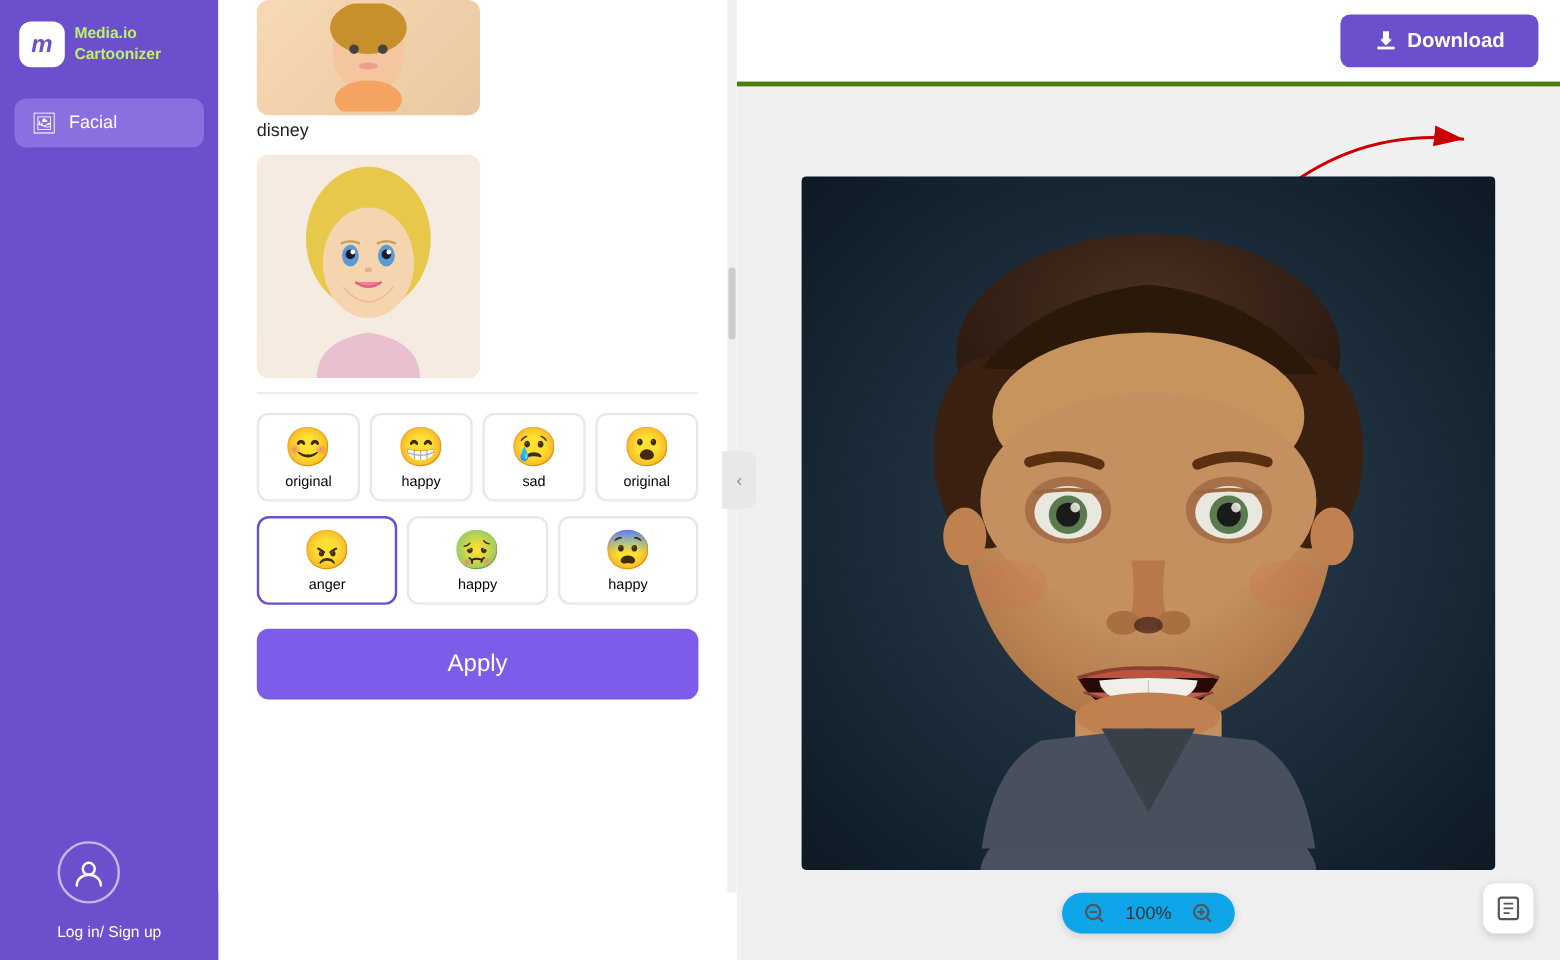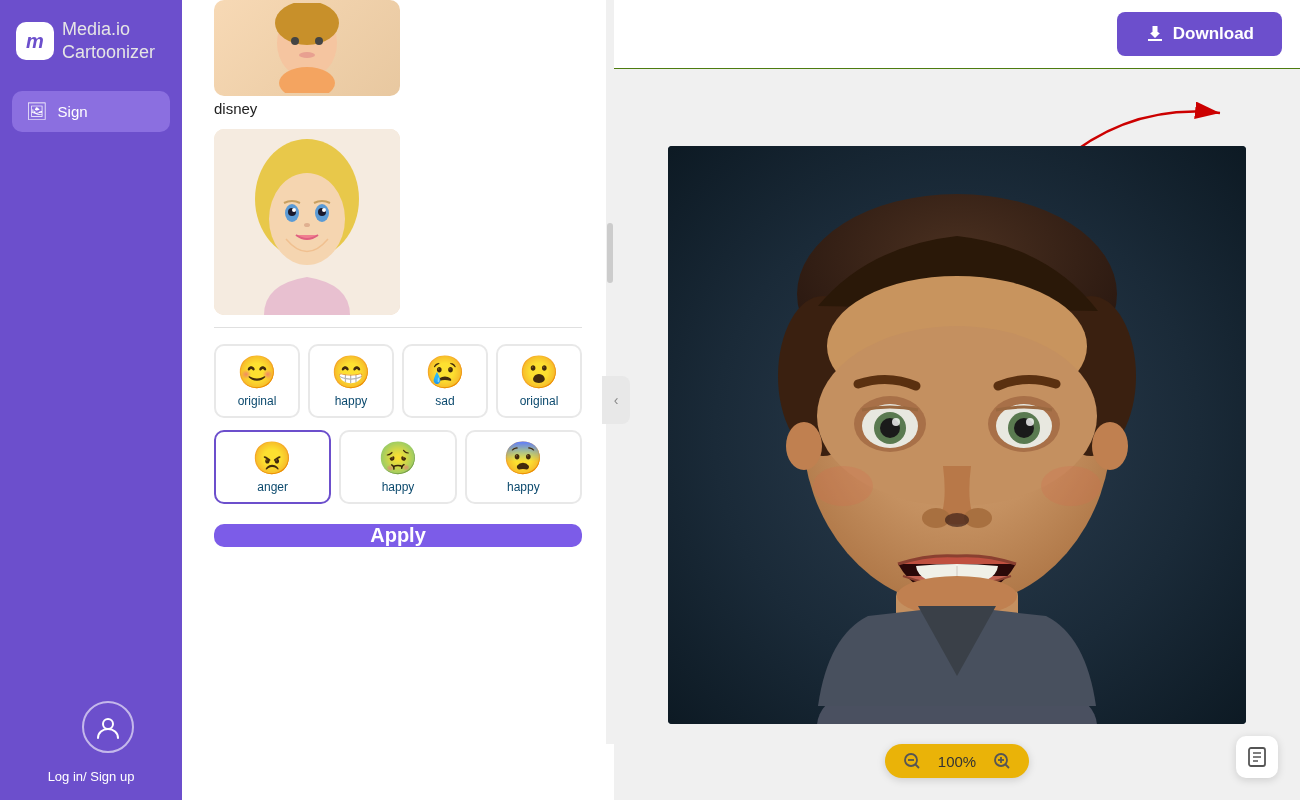--- a/index.html
+++ b/index.html
@@ -24,38 +24,38 @@
       width: 100%;
     }
     .logo-icon {
       width: 38px; height: 38px;
       background: #fff;
       border-radius: 10px;
       display: flex; align-items: center; justify-content: center;
       font-weight: 900; font-size: 18px; color: #6c4fcc;
       flex-shrink: 0;
     }
-    .logo-text { color: #e5e5e5; font-size: 18px; font-weight: 400; line-height: 1.3; }
+    .logo-text { color: #bef264; font-size: 13px; font-weight: 700; line-height: 1.3; }
 
     .sidebar-nav { width: 100%; padding: 8px 12px; flex: 1; }
     .sidebar-nav-item {
       display: flex; align-items: center; gap: 10px;
       padding: 10px 14px;
       border-radius: 10px;
       cursor: pointer;
       color: #fff;
       font-size: 15px;
       font-weight: 500;
     }
     .sidebar-nav-item.active { background: #8b6fe0; }
     .sidebar-nav-icon { font-size: 17px; }
 
     .sidebar-bottom {
       padding: 20px 0 16px 0;
-      display: flex; flex-direction: column; align-items: flex-end; gap: 16px;
+      display: flex; flex-direction: column; align-items: flex-start; gap: 16px;
     }
     .avatar-circle {
       width: 52px; height: 52px;
       border-radius: 50%;
       border: 2px solid rgba(255,255,255,0.6);
       display: flex; align-items: center; justify-content: center;
       color: #fff; font-size: 22px;
     }
     .login-text { color: #fff; font-size: 13px; font-weight: 500; }
 
@@ -111,35 +111,36 @@
       display: flex; flex-direction: column; align-items: center; gap: 6px;
       cursor: pointer;
       background: #fff;
       transition: border-color 0.15s;
     }
     .expression-item.selected {
       border-color: #6c4fcc;
       background: #fff;
     }
     .expression-emoji { font-size: 32px; line-height: 1; }
-    .expression-label { font-size: 12px; color: #0c4a6e; text-align: center; }
+    .expression-label { font-size: 12px; color: #000000; text-align: center; }
 
     .expression-row2 {
       display: grid;
       grid-template-columns: repeat(3, 1fr);
       gap: 8px;
       margin-bottom: 20px;
     }
 
     .apply-btn {
       width: 100%;
+      padding: 18px;
       background: #7c5ce8;
       color: #fff;
       font-size: 20px;
-      font-weight: 700;
+      font-weight: 400;
       border: none;
       border-radius: 10px;
       cursor: pointer;
       margin-bottom: 16px;
     }
 
     
     .collapse-handle {
       position: absolute;
       right: -16px;
@@ -163,21 +164,21 @@
       flex-direction: column;
       position: relative;
       overflow: hidden;
     }
 
     .right-header {
       display: flex;
       justify-content: flex-end;
       padding: 12px 18px;
       background: #fff;
-      border-bottom: 1px solid #4d7c0f;
+      border-bottom: 4px solid #4d7c0f;
     }
 
     .download-btn {
       background: #6c4fcc;
       color: #fff;
       border: none;
       border-radius: 8px;
       padding: 12px 28px;
       font-size: 17px;
       font-weight: 600;
@@ -200,21 +201,21 @@
       overflow: hidden;
       position: relative;
       background: #2a3a4a;
     }
 
     .zoom-bar {
       position: absolute;
       bottom: 22px;
       left: 50%;
       transform: translateX(-50%);
-      background: #eab308;
+      background: #0ea5e9;
       border-radius: 24px;
       padding: 8px 18px;
       display: flex; align-items: center; gap: 14px;
       box-shadow: 0 2px 8px rgba(0,0,0,0.15);
     }
     .zoom-btn {
       background: none; border: none; cursor: pointer;
       font-size: 18px; color: #555;
       display: flex; align-items: center;
     }
@@ -280,21 +281,21 @@
     </div>
     <div class="logo-text">
       <div>Media.io</div>
       <div>Cartoonizer</div>
     </div>
   </div>
 
   <div class="sidebar-nav">
     <div class="sidebar-nav-item active">
       <span class="sidebar-nav-icon">🖼</span>
-      <span>Sign</span>
+      <span>Facial</span>
     </div>
   </div>
 
   <div class="sidebar-bottom">
     <div class="avatar-circle">
       <svg width="26" height="26" viewBox="0 0 26 26" fill="none">
         <circle cx="13" cy="10" r="5" stroke="white" stroke-width="2"></circle>
         <path d="M3 24c0-5.5 4.5-9 10-9s10 3.5 10 9" stroke="white" stroke-width="2" stroke-linecap="round"></path>
       </svg>
     </div>

